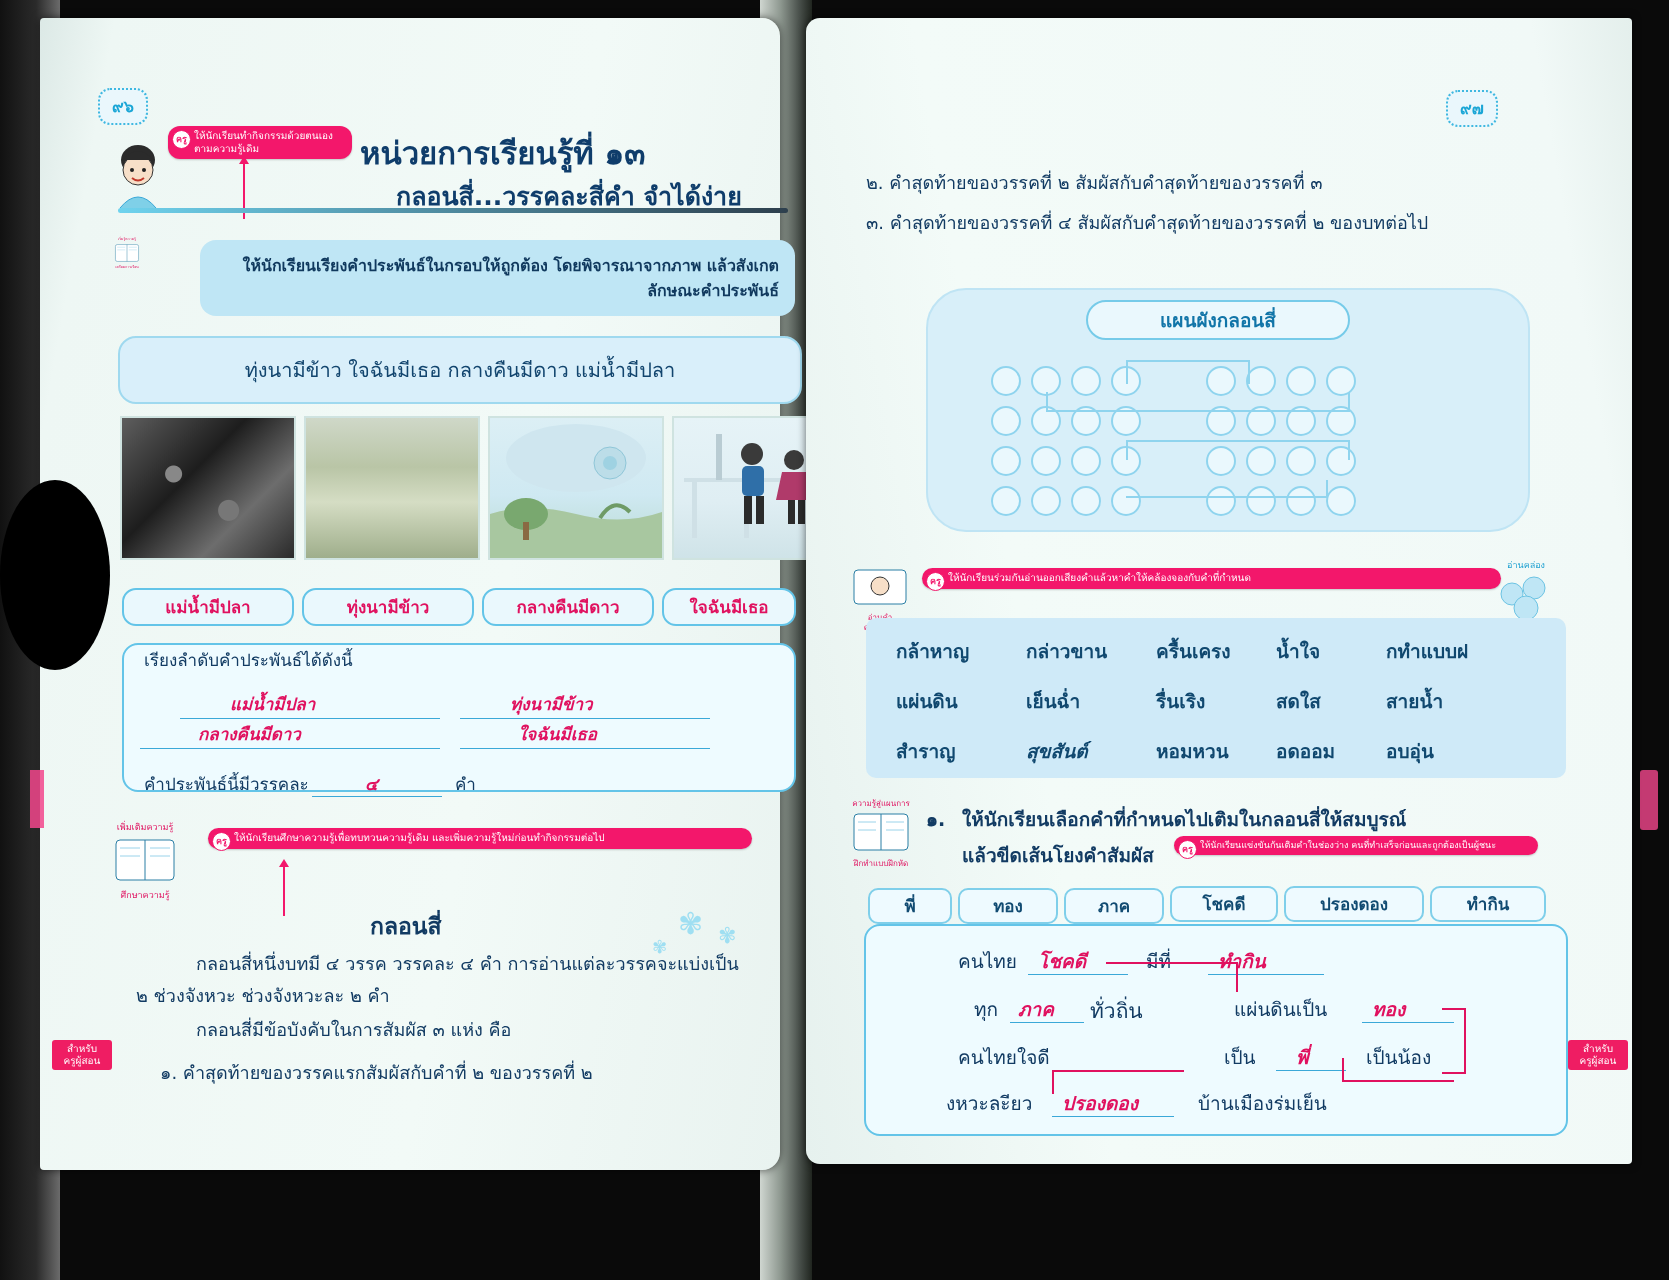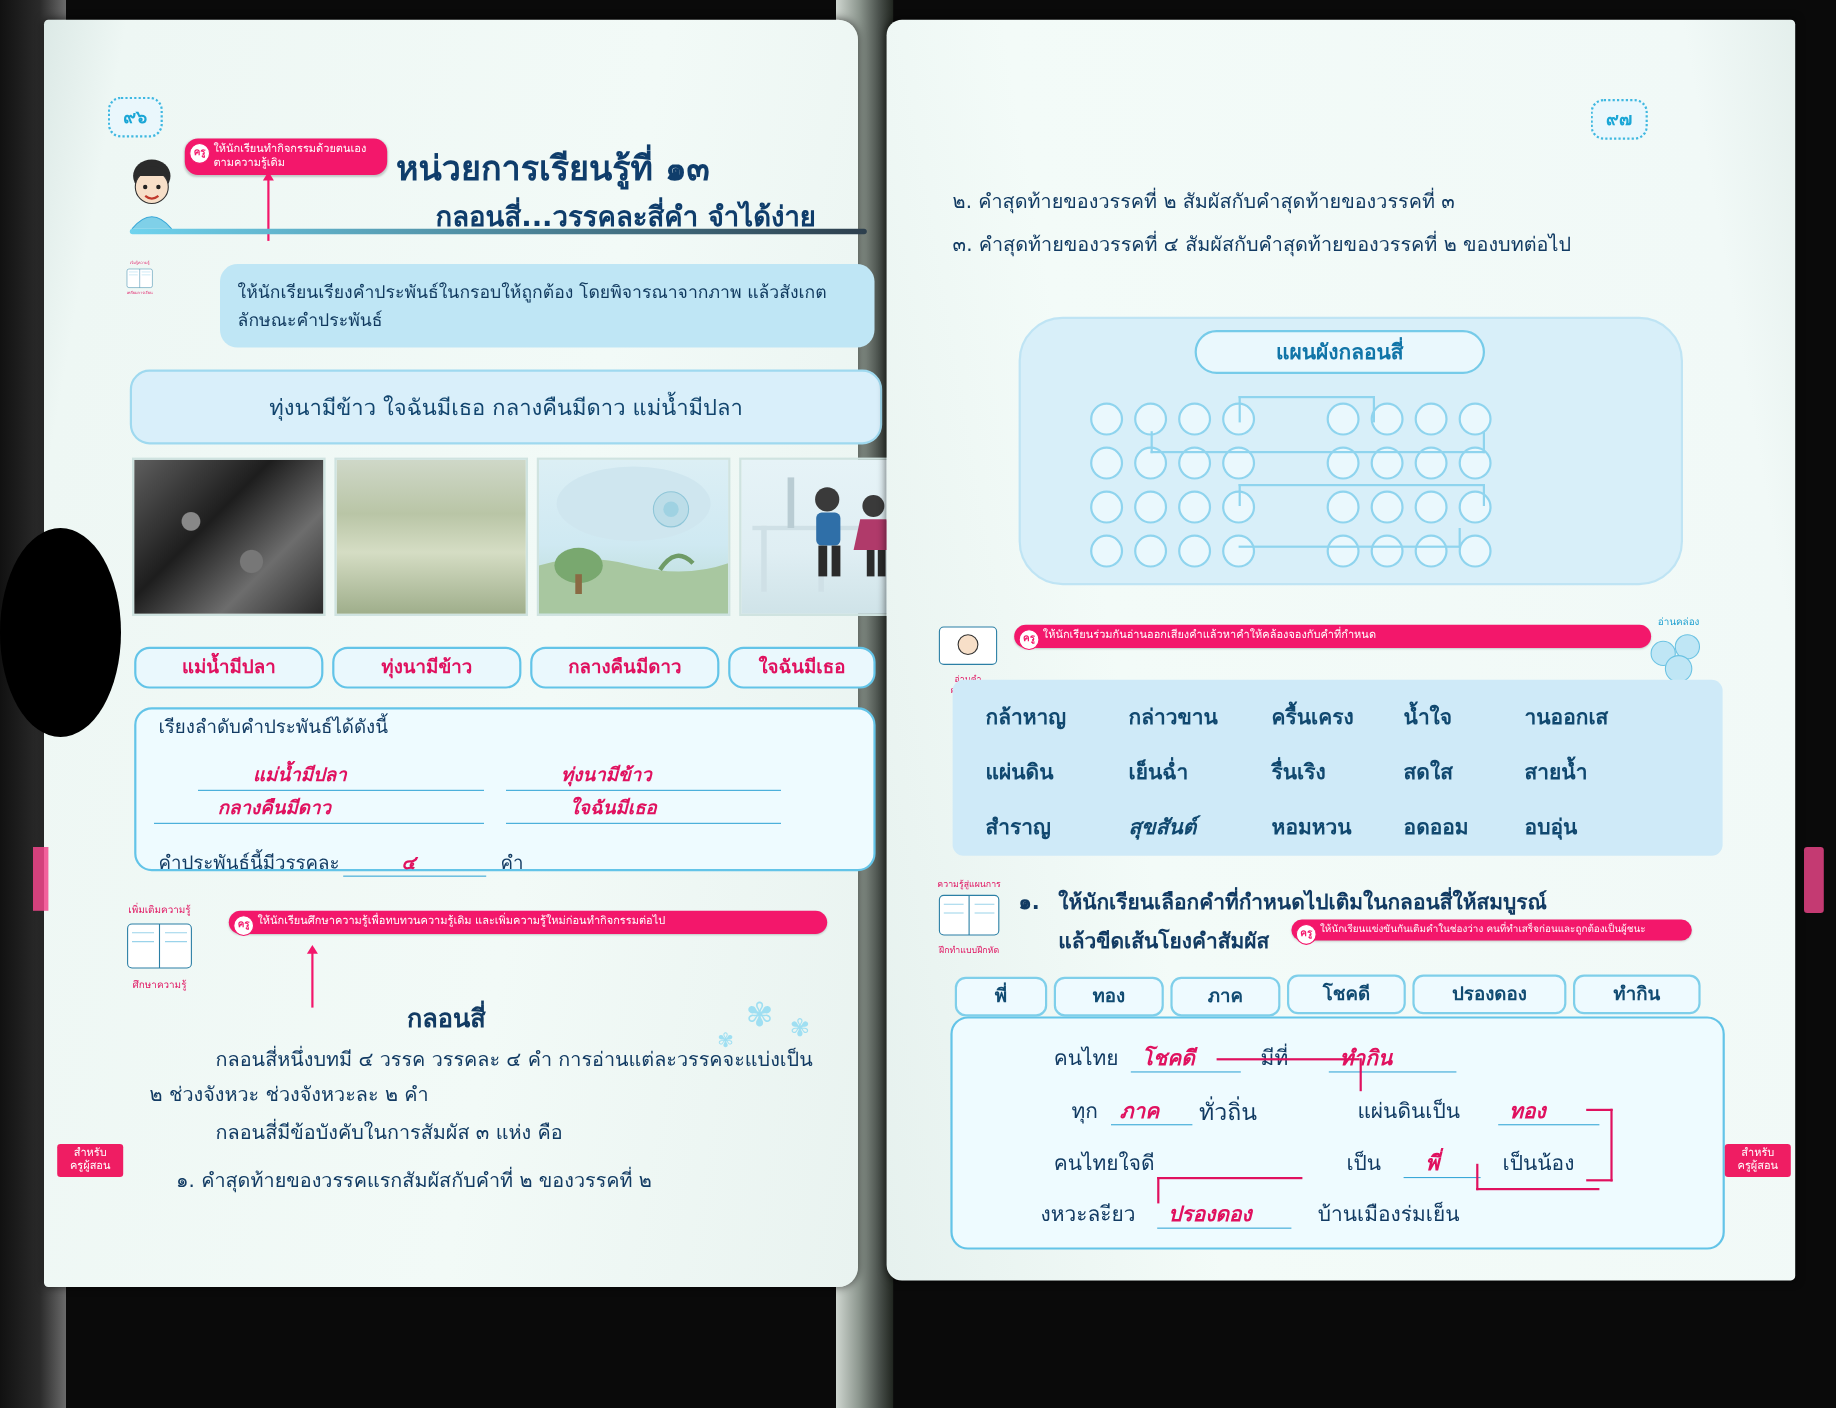--- a/index.html
+++ b/index.html
@@ -22,21 +22,21 @@
   .pagenum{position:absolute;font-size:16px;color:#1aa6d6;font-weight:bold;padding:4px 12px;border:2px dotted #3fb8e0;border-radius:12px;background:#eaf7fc;}
 
   .title-main{position:absolute;color:#0f3d6b;font-weight:bold;}
   .rule{position:absolute;height:5px;background:linear-gradient(90deg,#6fd3ee,#2d3f4d);border-radius:3px;}
 
   .callout{position:absolute;background:#f3176b;color:#fff;font-size:10px;line-height:1.25;border-radius:12px;padding:4px 8px 4px 26px;box-shadow:0 1px 2px rgba(0,0,0,.2);}
   .callout .kru{position:absolute;left:4px;top:4px;background:#fff;color:#f3176b;border:1px solid #f3176b;border-radius:50%;width:17px;height:17px;font-size:9px;line-height:17px;text-align:center;font-weight:bold;}
   .arrow{position:absolute;width:2px;background:#f3176b;}
   .arrow:after{content:"";position:absolute;left:-4px;top:-7px;border-left:5px solid transparent;border-right:5px solid transparent;border-bottom:8px solid #f3176b;}
 
-  .bluebar{position:absolute;background:#bfe6f5;border-radius:16px;color:#10395e;font-weight:normal;}
+  .bluebar{position:absolute;background:#bfe6f5;border-radius:16px;color:#10395e;font-weight:bold;text-align:right;}
   .sentbox{position:absolute;background:#d9effa;border:2px solid #9fd9ef;border-radius:18px;color:#12456e;}
   .imgrow{position:absolute;display:flex;gap:8px;}
   .photo{width:172px;height:140px;border:2px solid #cfe3e0;}
   .ph1{background:
       radial-gradient(circle at 30% 40%, #888 0 8px, transparent 9px),
       radial-gradient(circle at 62% 66%, #777 0 10px, transparent 11px),
       linear-gradient(135deg,#5e5e5e,#1d1d1d 40%,#6d6d6d 70%,#2a2a2a);}
   .ph2{background:linear-gradient(180deg,#cfd8c8 0%,#b9c5a6 35%,#d5ddc4 60%,#9fae8b 100%);}
   .ph3{background:linear-gradient(180deg,#dceff5 0%,#cfe9f2 55%,#b8d9d0 100%);position:relative;overflow:hidden;}
   .ph4{background:linear-gradient(180deg,#e6f3f7 0%,#dfeef3 60%,#cfe3e8 100%);position:relative;overflow:hidden;}
@@ -258,21 +258,21 @@
       <circle cx="26" cy="36" r="11" fill="#bfe6f5" stroke="#6cc3e3"></circle>
       <circle cx="48" cy="30" r="11" fill="#bfe6f5" stroke="#6cc3e3"></circle>
       <circle cx="40" cy="50" r="12" fill="#bfe6f5" stroke="#6cc3e3"></circle>
     </svg>
 
     <div class="wordgrid" style="left:60px;top:600px;width:700px;height:160px;"></div>
     <div class="wcell" style="left:90px;top:618px;font-size:19px;">กล้าหาญ</div>
     <div class="wcell" style="left:220px;top:618px;font-size:19px;">กล่าวขาน</div>
     <div class="wcell" style="left:350px;top:618px;font-size:19px;">ครื้นเครง</div>
     <div class="wcell" style="left:470px;top:618px;font-size:19px;">น้ำใจ</div>
-    <div class="wcell" style="left:580px;top:618px;font-size:19px;">านออกเส</div>
+    <div class="wcell" style="left:580px;top:618px;font-size:19px;">กทำแบบฝ</div>
 
     <div class="wcell" style="left:90px;top:668px;font-size:19px;">แผ่นดิน</div>
     <div class="wcell" style="left:220px;top:668px;font-size:19px;">เย็นฉ่ำ</div>
     <div class="wcell" style="left:350px;top:668px;font-size:19px;">รื่นเริง</div>
     <div class="wcell" style="left:470px;top:668px;font-size:19px;">สดใส</div>
     <div class="wcell" style="left:580px;top:668px;font-size:19px;">สายน้ำ</div>
 
     <div class="wcell" style="left:90px;top:718px;font-size:19px;">สำราญ</div>
     <div class="wcell" style="left:220px;top:718px;font-size:19px;font-style:italic;">สุขสันต์</div>
     <div class="wcell" style="left:350px;top:718px;font-size:19px;">หอมหวน</div>

